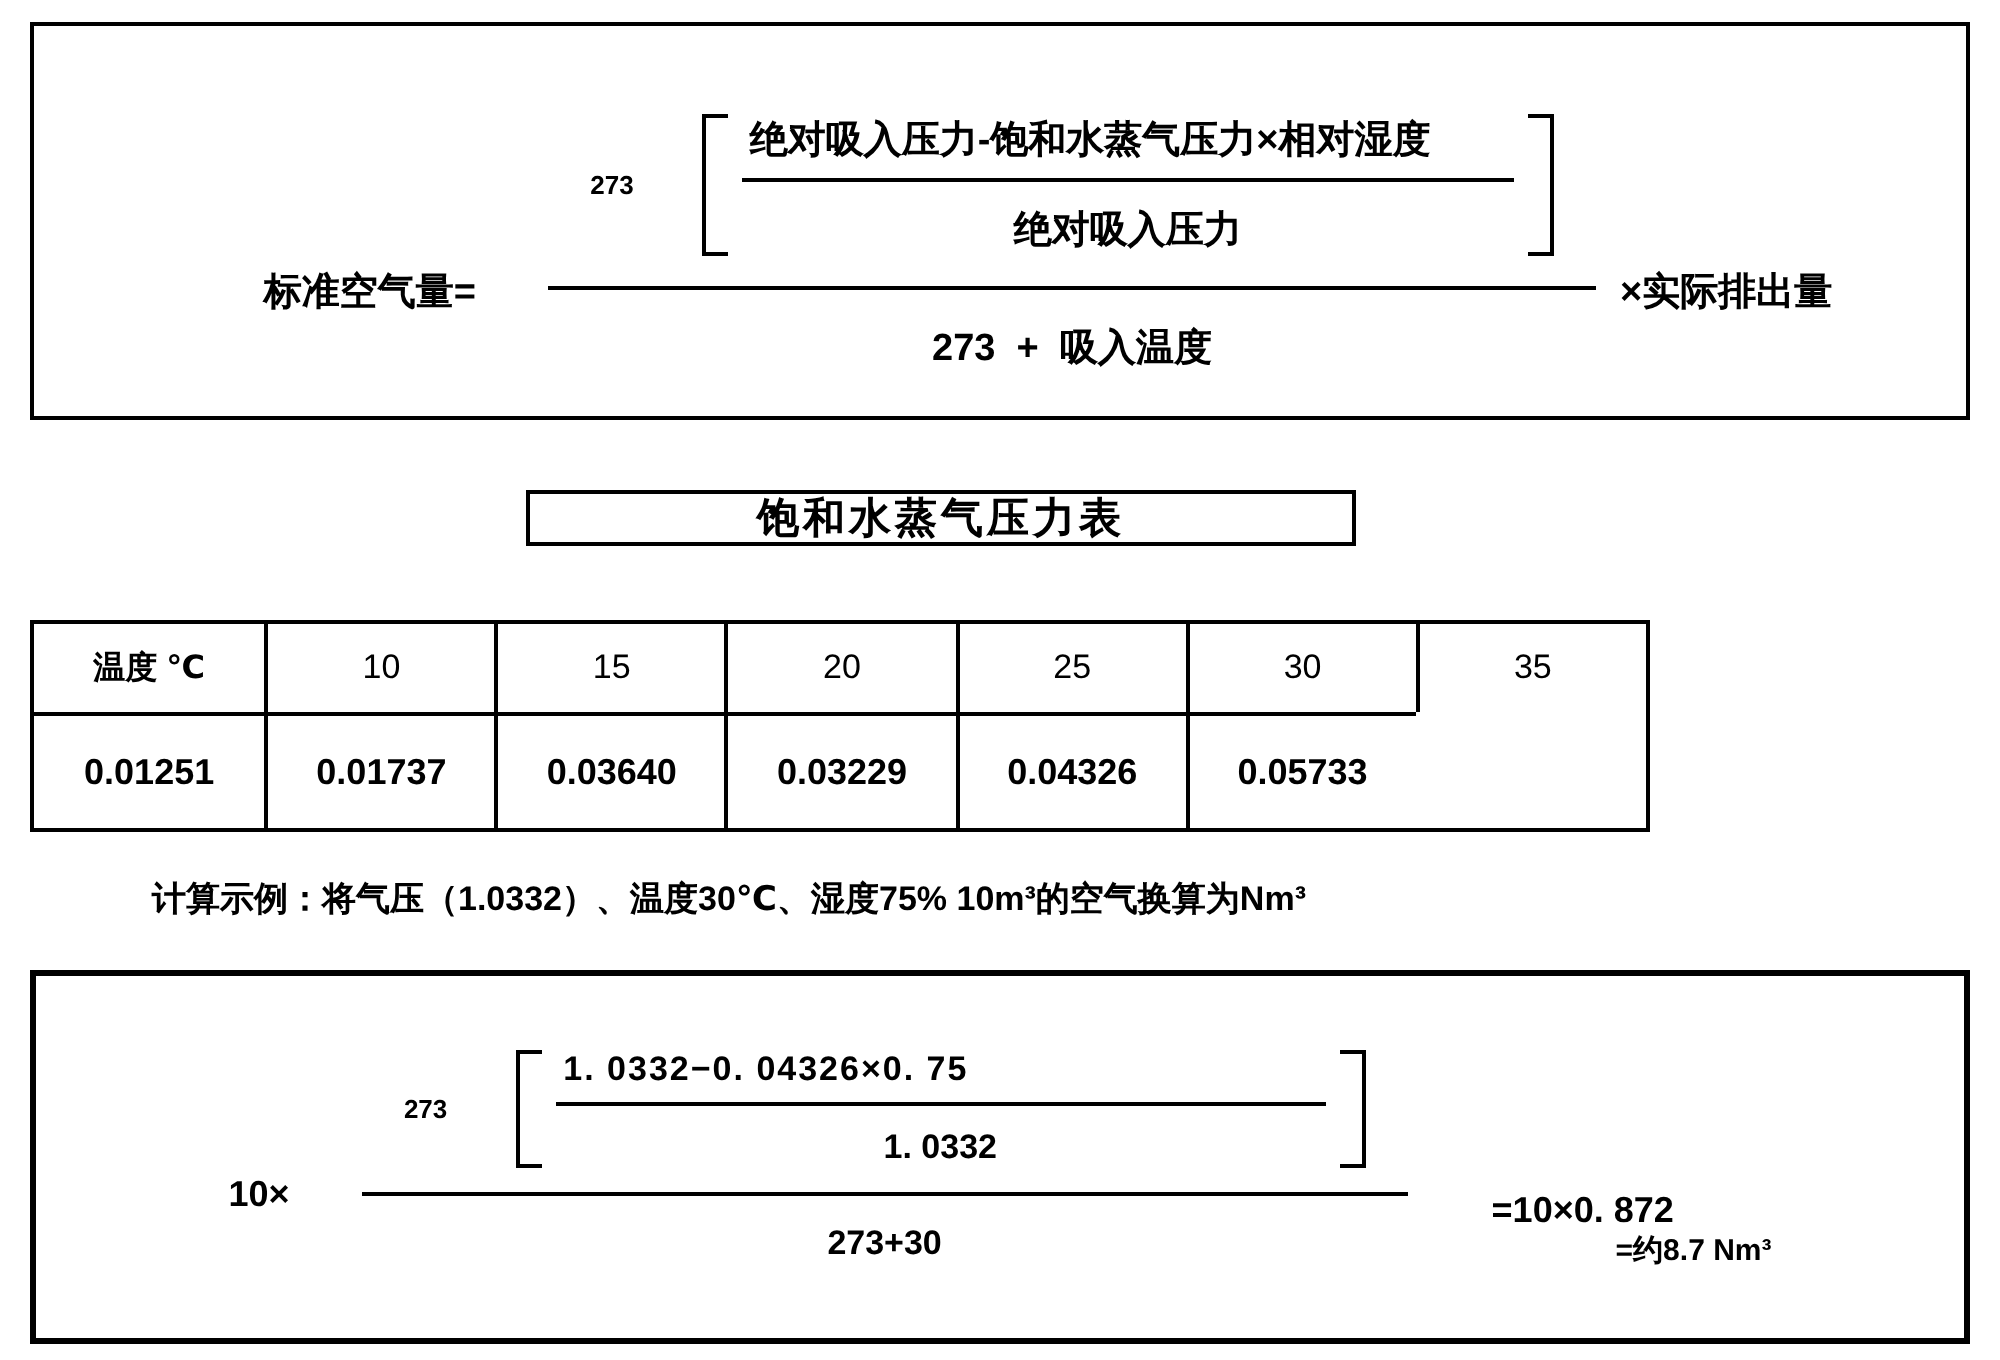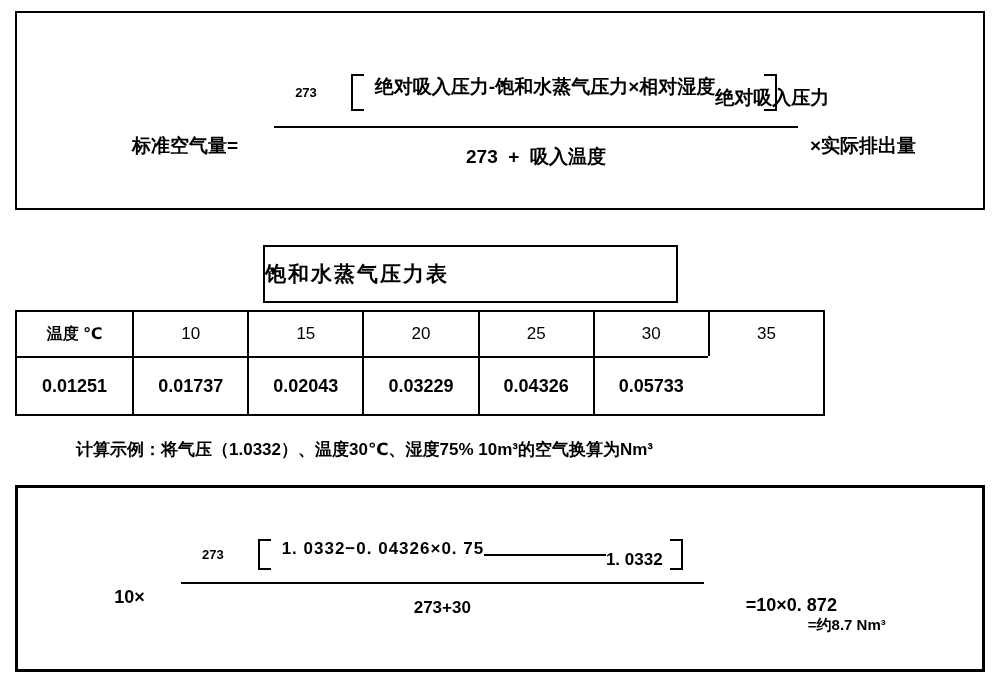--- a/index.html
+++ b/index.html
@@ -18,39 +18,39 @@
   
   .eqrow { display:flex; align-items:center; justify-content:center; height:100%; }
   .frac { display:flex; flex-direction:column; align-items:center; }
   .numrow { display:flex; align-items:center; justify-content:center; }
   .bar { height:2px; background:#000; width:100%; }
   .ftext { white-space:pre; font-weight:bold; }
   .coef { font-size:13px; font-weight:bold; white-space:pre; }
   .bracket { width:13px; align-self:stretch; border:2px solid #000; }
   .bracket.l { border-right:none; margin-right:7px; }
   .bracket.r { border-left:none; margin-left:7px; }
-  .inner { display:flex; align-items:center; }
+  .inner { display:flex; flex-direction:column; align-items:center; }
   .inner .inum { align-self:flex-start; padding:0 0 6px 4px; }
   .inner .iden { padding-top:11px; }
 
   
   #box-top { left:15px; top:11px; width:970px; height:199px; }
   #box-top .eqrow { padding-top:22px; padding-left:48px; }
   #box-top .ftext { font-size:19px; }
   #box-top .lhs { margin-top:48px; margin-right:36px; }
   #box-top .mult { margin-top:48px; margin-left:12px; }
   #box-top .frac { width:524px; }
   #box-top .inner { width:386px; }
   #box-top .coef { margin-right:34px; }
   #box-top .mainbar { margin:15px 0 16px; }
 
   
   #title-box {
-    left:263px; top:245px; width:415px; height:58px;
-    border:2px solid #000; display:flex; align-items:center; justify-content:flex-start;
+    left:263px; top:245px; width:415px; height:28px;
+    border:2px solid #000; display:flex; align-items:center; justify-content:center;
     font-size:21px; font-weight:bold; letter-spacing:2px;
   }
 
   
   #ptable {
     left:15px; top:310px; width:810px;
     border:2px solid #000; display:grid;
     grid-template-columns:repeat(7,1fr);
     grid-template-rows:44px 58px;
   }
@@ -117,21 +117,21 @@
   <div class="cell hdr">温度 ℃</div>
   <div class="cell">10</div>
   <div class="cell">15</div>
   <div class="cell">20</div>
   <div class="cell">25</div>
   <div class="cell">30</div>
   <div class="cell">35</div>
 
   <div class="cell val">0.01251</div>
   <div class="cell val">0.01737</div>
-  <div class="cell val">0.02043</div>
+  <div class="cell val">0.03640</div>
   <div class="cell val">0.03229</div>
   <div class="cell val">0.04326</div>
   <div class="cell val">0.05733</div>
 </div>
 
 <div class="abs" id="caption">计算示例：将气压（1.0332）、温度30℃、湿度75% 10m³的空气换算为Nm³</div>
 
 <div class="abs fbox fbox-bottom" id="box-bottom">
   <div class="eqrow">
     <span class="ftext lhs">10×</span>

